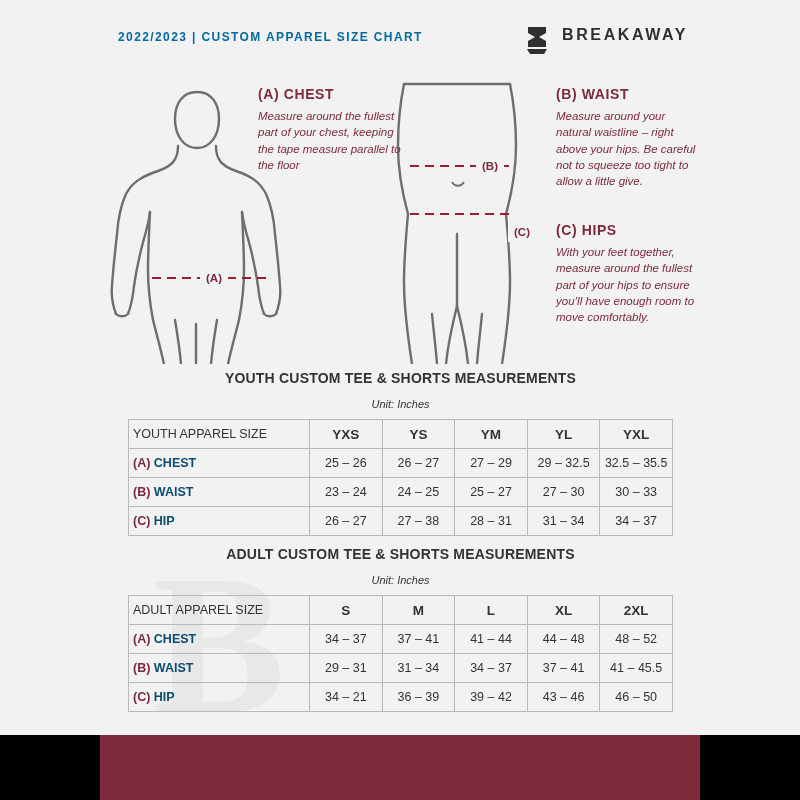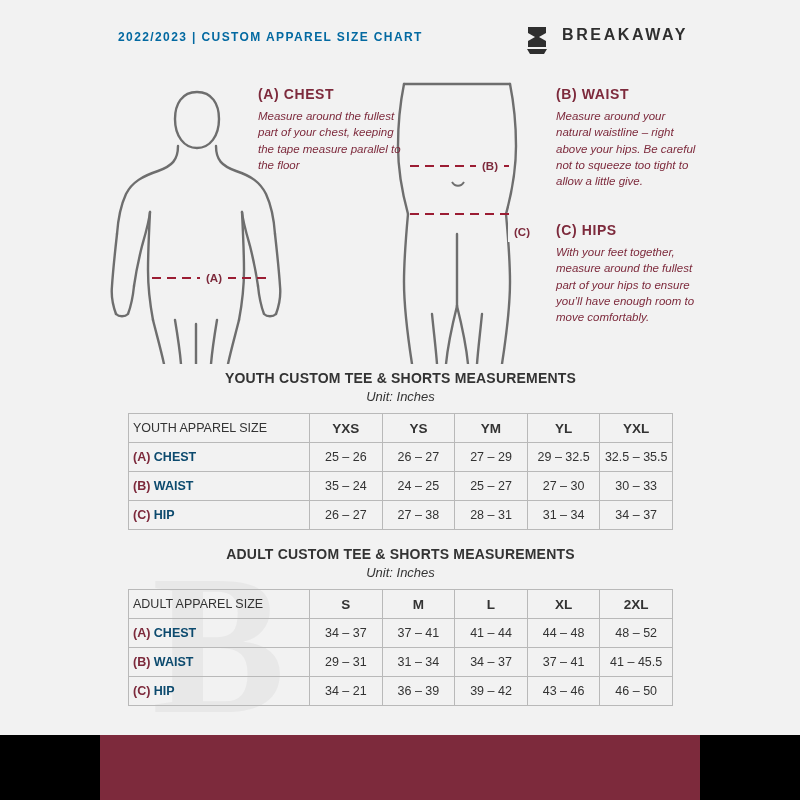--- a/index.html
+++ b/index.html
@@ -107,24 +107,24 @@
   .tbl-adult { top: 546px; }
   .tbl-title {
     text-align: center;
     font-size: 14px;
     font-weight: bold;
     color: #333;
     letter-spacing: 0.2px;
   }
   .tbl-unit {
     text-align: center;
-    font-size: 13px;
+    font-size: 11px;
     font-style: italic;
     color: #333;
-    margin-top: 3px;
+    margin-top: 12px;
     margin-bottom: 9px;
   }
   table {
     border-collapse: collapse;
     width: 545px;
     table-layout: fixed;
   }
   th, td {
     border: 1px solid #b9b9b9;
     height: 28px;
@@ -279,21 +279,21 @@
         <tr>
           <td><span class="lbl">(A)</span> <span class="row-name">CHEST</span></td>
           <td>25 – 26</td>
           <td>26 – 27</td>
           <td>27 – 29</td>
           <td>29 – 32.5</td>
           <td>32.5 – 35.5</td>
         </tr>
         <tr>
           <td><span class="lbl">(B)</span> <span class="row-name">WAIST</span></td>
-          <td>35 – 24</td>
+          <td>23 – 24</td>
           <td>24 – 25</td>
           <td>25 – 27</td>
           <td>27 – 30</td>
           <td>30 – 33</td>
         </tr>
         <tr>
           <td><span class="lbl">(C)</span> <span class="row-name">HIP</span></td>
           <td>26 – 27</td>
           <td>27 – 38</td>
           <td>28 – 31</td>

